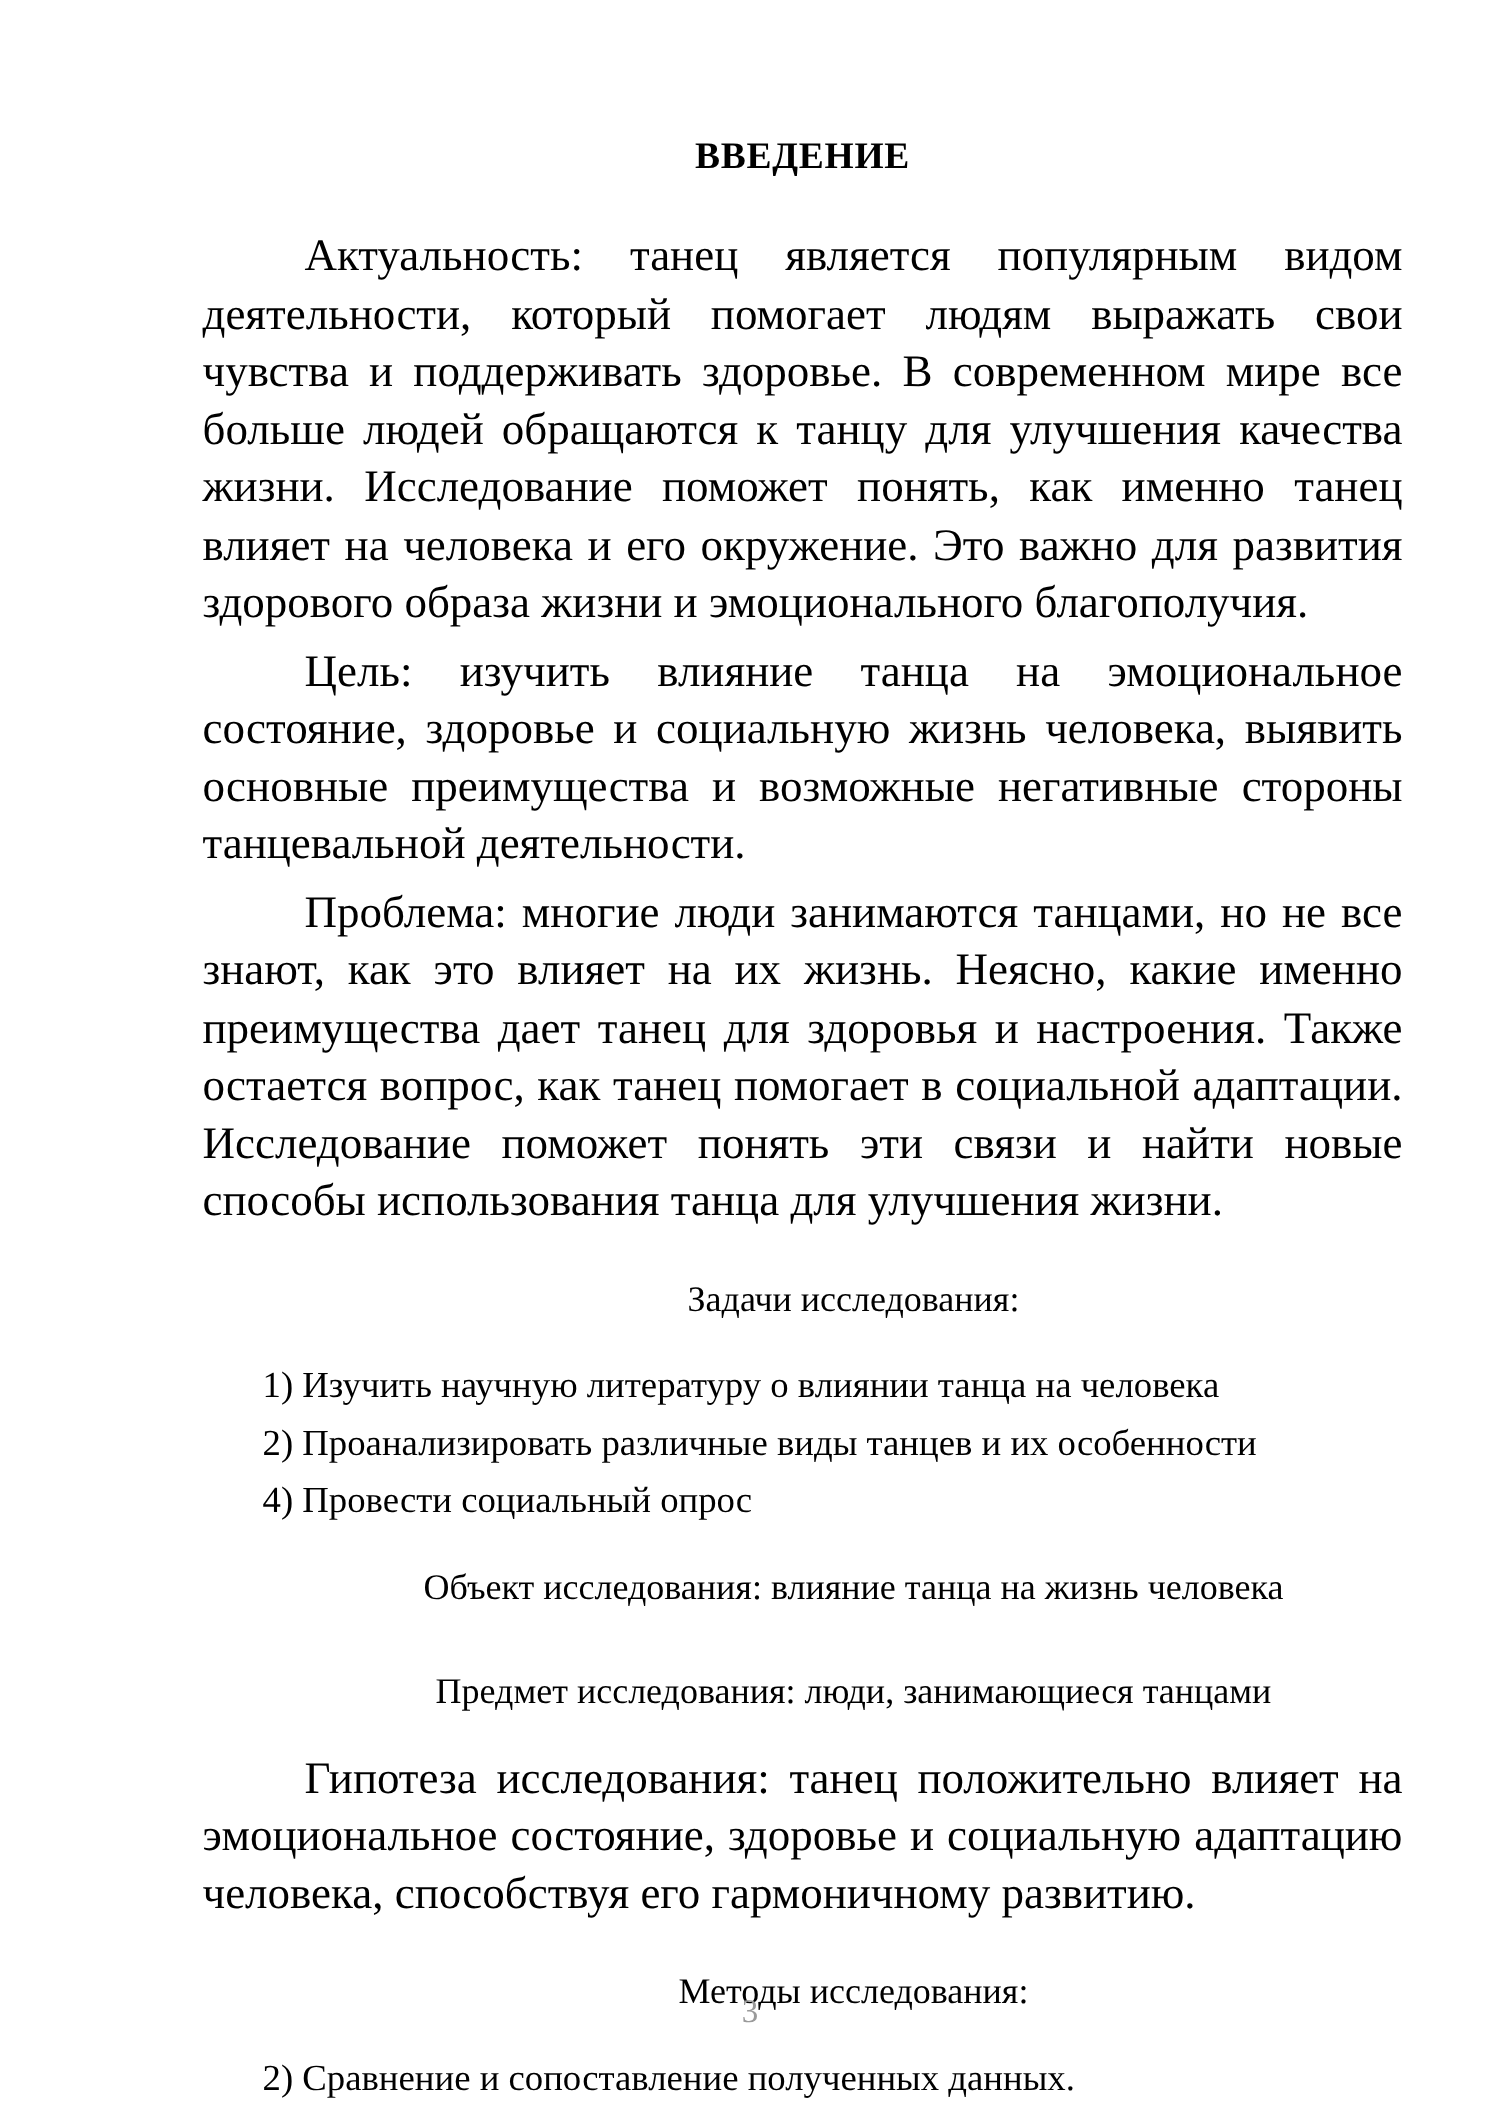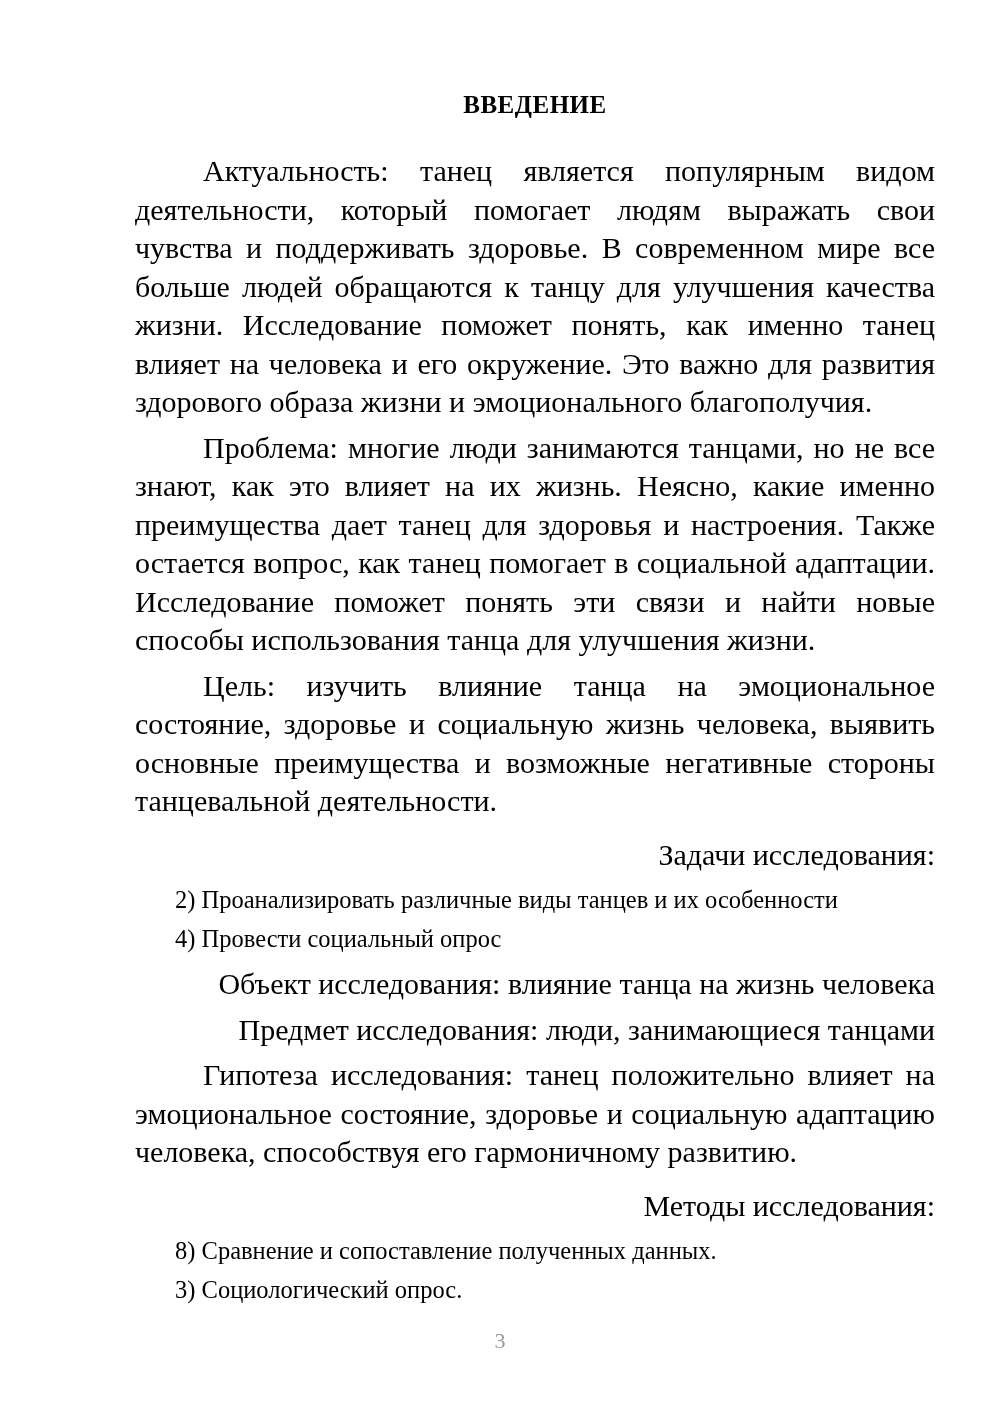--- a/index.html
+++ b/index.html
@@ -42,25 +42,25 @@
     text-justify: inter-word;
     text-indent: 68px;
     margin: 0 0 7px 0;
     hyphens: none;
   }
   .para:last-child {
     margin-bottom: 0;
   }
   
   .lead-line {
-    font-size: 30px;
+    font-size: 24px;
     line-height: 38.5px;
-    text-align: right;
+    text-align: center;
     text-indent: 68px;
-    margin: 0;
+    margin: 12px;
     padding: 0;
   }
   .list {
     list-style: none;
     margin: 0;
     padding: 0;
   }
   .list-item {
     font-size: 24.5px;
     line-height: 38.5px;
@@ -86,31 +86,32 @@
 <body>
 
 <div class="page">
 
   <div class="content">
 
     <h1 class="doc-title">ВВЕДЕНИЕ</h1>
 
     <p class="para">Актуальность: танец является популярным видом деятельности, который помогает людям выражать свои чувства и поддерживать здоровье. В современном мире все больше людей обращаются к танцу для улучшения качества жизни. Исследование поможет понять, как именно танец влияет на человека и его окружение. Это важно для развития здорового образа жизни и эмоционального благополучия.</p>
 
+    <p class="para">Цель: изучить влияние танца на эмоциональное состояние, здоровье и социальную жизнь человека, выявить основные преимущества и возможные негативные стороны танцевальной деятельности.</p>
+
     <p class="para">Проблема: многие люди занимаются танцами, но не все знают, как это влияет на их жизнь. Неясно, какие именно преимущества дает танец для здоровья и настроения. Также остается вопрос, как танец помогает в социальной адаптации. Исследование поможет понять эти связи и найти новые способы использования танца для улучшения жизни.</p>
-
-    <p class="para">Цель: изучить влияние танца на эмоциональное состояние, здоровье и социальную жизнь человека, выявить основные преимущества и возможные негативные стороны танцевальной деятельности.</p>
 
     <div class="spacer-sm"></div>
 
     <p class="lead-line">Задачи исследования:</p>
 
     <div class="gap-list"></div>
 
     <ul class="list">
+      <li class="list-item">1) Изучить научную литературу о влиянии танца на человека</li>
       <li class="list-item">2) Проанализировать различные виды танцев и их особенности</li>
       <li class="list-item">4) Провести социальный опрос</li>
     </ul>
 
     <div class="gap-list"></div>
 
     <p class="lead-line">Объект исследования: влияние танца на жизнь человека</p>
 
     <div class="gap-list"></div>
 
@@ -120,21 +121,21 @@
 
     <p class="para">Гипотеза исследования: танец положительно влияет на эмоциональное состояние, здоровье и социальную адаптацию человека, способствуя его гармоничному развитию.</p>
 
     <div class="spacer-sm"></div>
 
     <p class="lead-line">Методы исследования:</p>
 
     <div class="gap-list"></div>
 
     <ul class="list">
-      <li class="list-item">8) Сравнение и сопоставление полученных данных.</li>
+      <li class="list-item">2) Сравнение и сопоставление полученных данных.</li>
       <li class="list-item">3) Социологический опрос.</li>
     </ul>
 
   </div>
 
   <div class="page-number">3</div>
 
 </div>
 
 </body></html>

